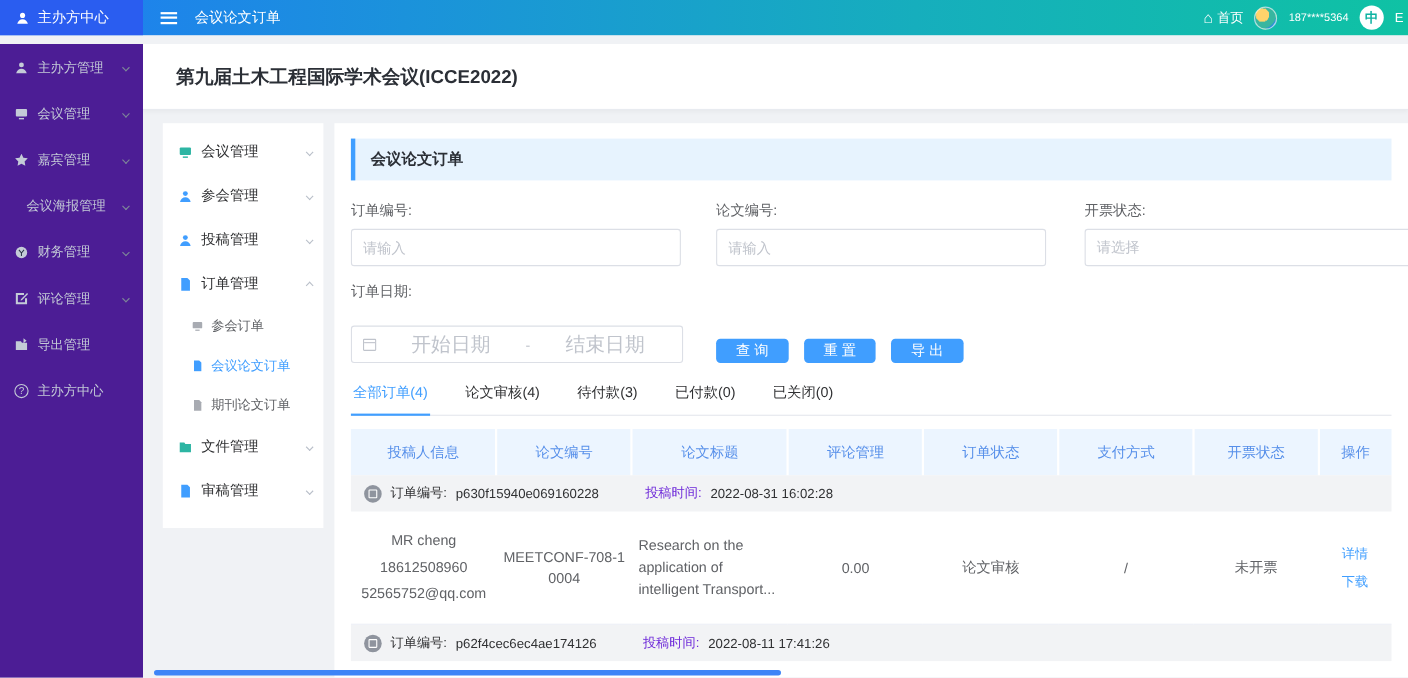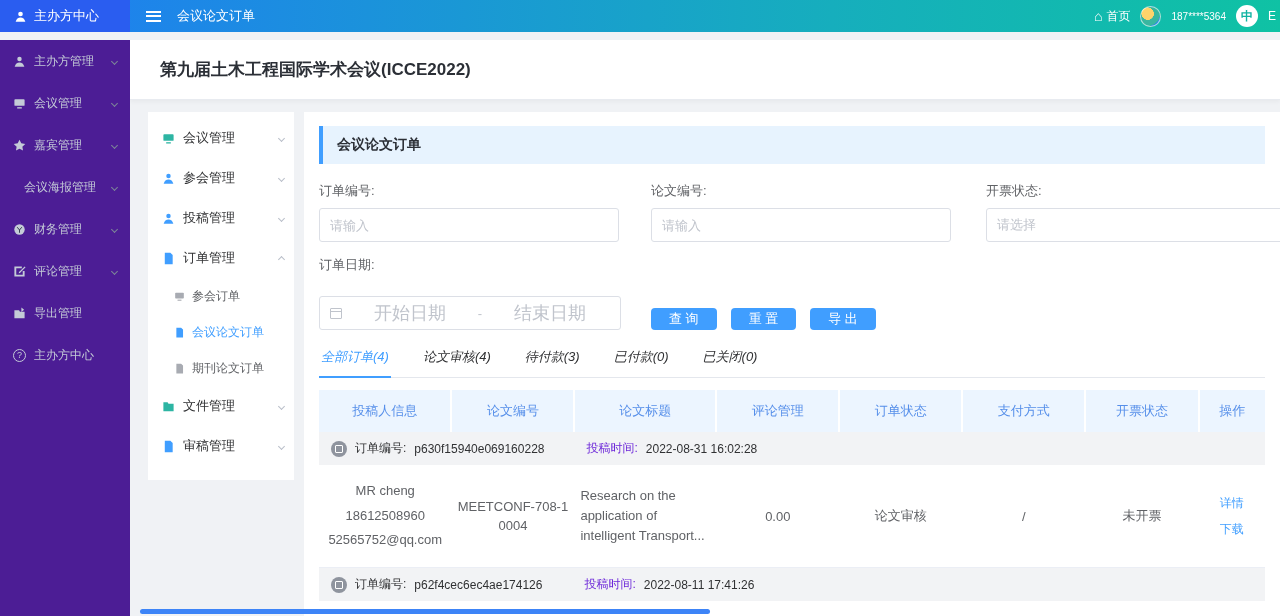--- a/index.html
+++ b/index.html
@@ -62,21 +62,21 @@
   .f-group.g3 { margin-left:3px; }
 
   .date-row { display:flex; align-items:flex-end; gap:30px; margin-top:14px; }
   .date-box { width:302px; height:34px; border:1px solid #dcdfe6; border-radius:3px; display:flex; align-items:center; padding:0 10px; gap:8px; color:#c0c4cc; cursor:pointer; }
   .cal-icon { width:12px; height:11px; border:1px solid #c0c4cc; border-radius:1px; position:relative; flex-shrink:0; }
   .cal-icon::after { content:""; position:absolute; left:0; right:0; top:2.5px; height:1px; background:#c0c4cc; }
   .date-box .ph { flex:1; text-align:center; font-size:18px; }
   .btn-row { display:flex; gap:14px; padding-bottom:0; }
   .btn { height:22px; padding:0 18px; background:#409eff; color:#fff; border:none; border-radius:4px; font-size:13px; cursor:pointer; font-family:inherit; }
 
-  .tabs { display:flex; gap:30px; margin-top:18px; border-bottom:1px solid #e4e7ed;font-style:italic; }
+  .tabs { display:flex; gap:30px; margin-top:18px; border-bottom:1px solid #e4e7ed; }
   .tab { padding:0 2px 11px; font-size:13px; color:#303133; cursor:pointer; position:relative; }
   .tab.active { color:#409eff; }
   .tab.active::after { content:""; position:absolute; left:0; right:0; bottom:-1px; height:2px; background:#409eff; }
 
   table.orders { width:100%; border-collapse:collapse; margin-top:12px; table-layout:fixed; }
   .orders th { background:#ecf5ff; color:#568fea; font-weight:normal; font-size:13px; padding:12px 4px; text-align:center; border-right:2px solid #fff; }
   .orders th:last-child { border-right:none; }
   .orders td { font-size:13px; color:#606266; text-align:center; padding:14px 6px; vertical-align:middle; }
   tr.data-row { border-bottom:1px solid #ebeef5; }
   tr.group-row td { background:#f2f3f5; text-align:left; padding:8px 12px; }

